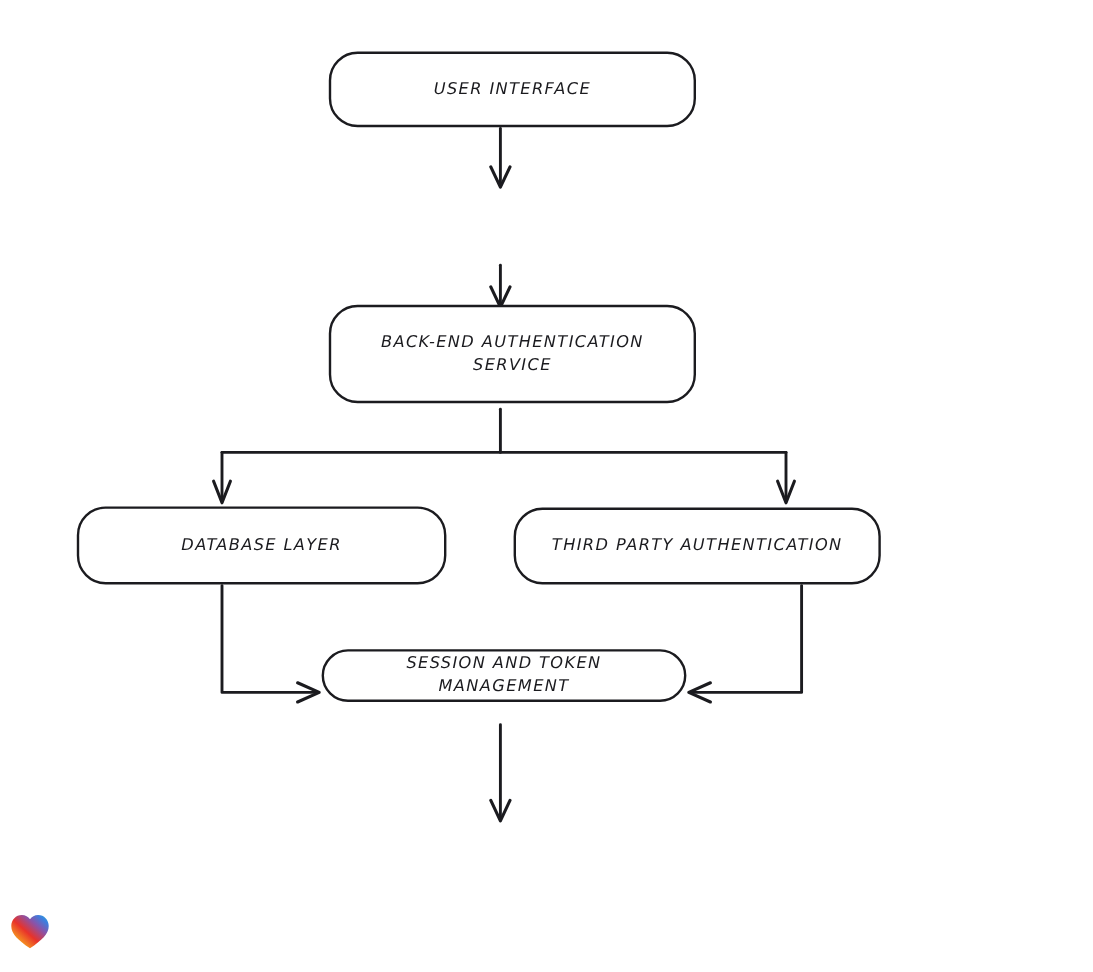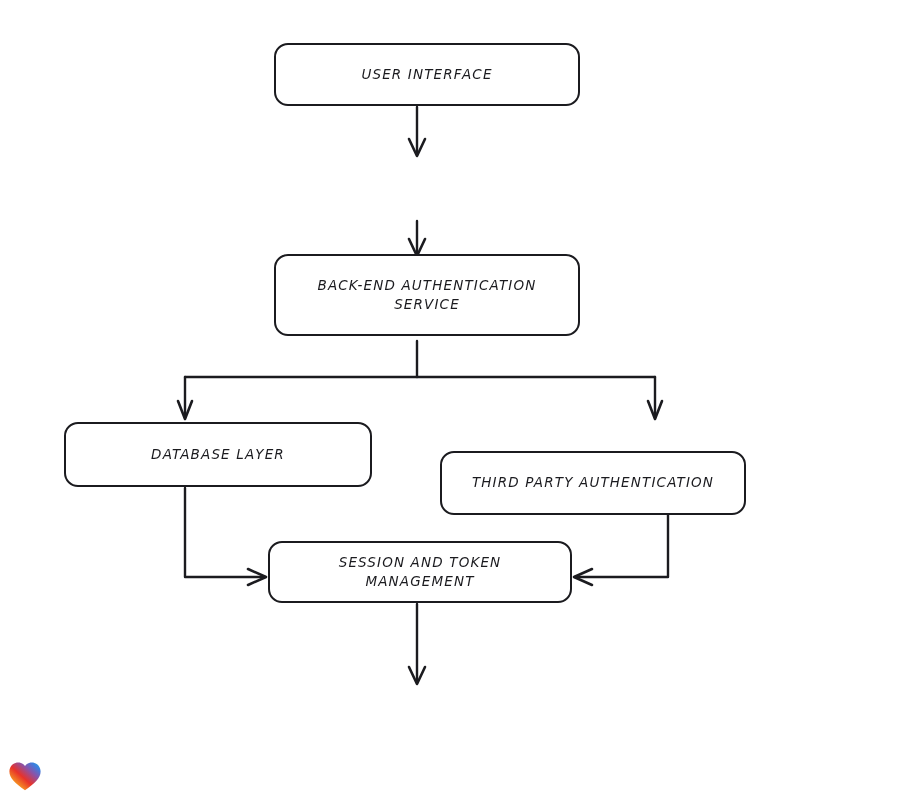--- a/index.html
+++ b/index.html
@@ -19,21 +19,21 @@
     position: absolute;
     inset: 0;
     width: 911px;
     height: 810px;
   }
   .node {
     position: absolute;
     box-sizing: border-box;
     background: #ffffff;
     border: 2.6px solid #1b1b1f;
-    border-radius: 14px;
+    border-radius: 24px;
     display: flex;
     align-items: center;
     justify-content: center;
     text-align: center;
     z-index: 2;
   }
   .node-label {
     font-family: "DejaVu Sans", sans-serif;
     font-size: 13.5px;
     letter-spacing: 1.15px;
@@ -124,25 +124,25 @@
 
   <div class="node" style="left:274px; top:254px; width:306px; height:82px;">
     <span class="node-label">Back-End Authentication
 Service</span>
   </div>
 
   <div class="node" style="left:64px; top:422px; width:308px; height:65px;">
     <span class="node-label">Database Layer</span>
   </div>
 
-  <div class="node" style="left:440px; top:423px; width:306px; height:64px;margin-top:28px;">
+  <div class="node" style="left:428px; top:423px; width:306px; height:64px;">
     <span class="node-label">Third Party Authentication</span>
   </div>
 
-  <div class="node" style="left:268px; top:541px; width:304px; height:62px;">
+  <div class="node" style="left:268px; top:541px; width:304px; height:44px;">
     <span class="node-label">Session and Token
 Management</span>
   </div>
 
 
   <svg id="heart-badge" viewBox="0 0 34 32" xmlns="http://www.w3.org/2000/svg">
     <defs>
       <linearGradient id="heartGrad" x1="0" y1="1" x2="1" y2="0">
         <stop offset="0%" stop-color="#f7a81b"></stop>
         <stop offset="22%" stop-color="#f59222"></stop>

